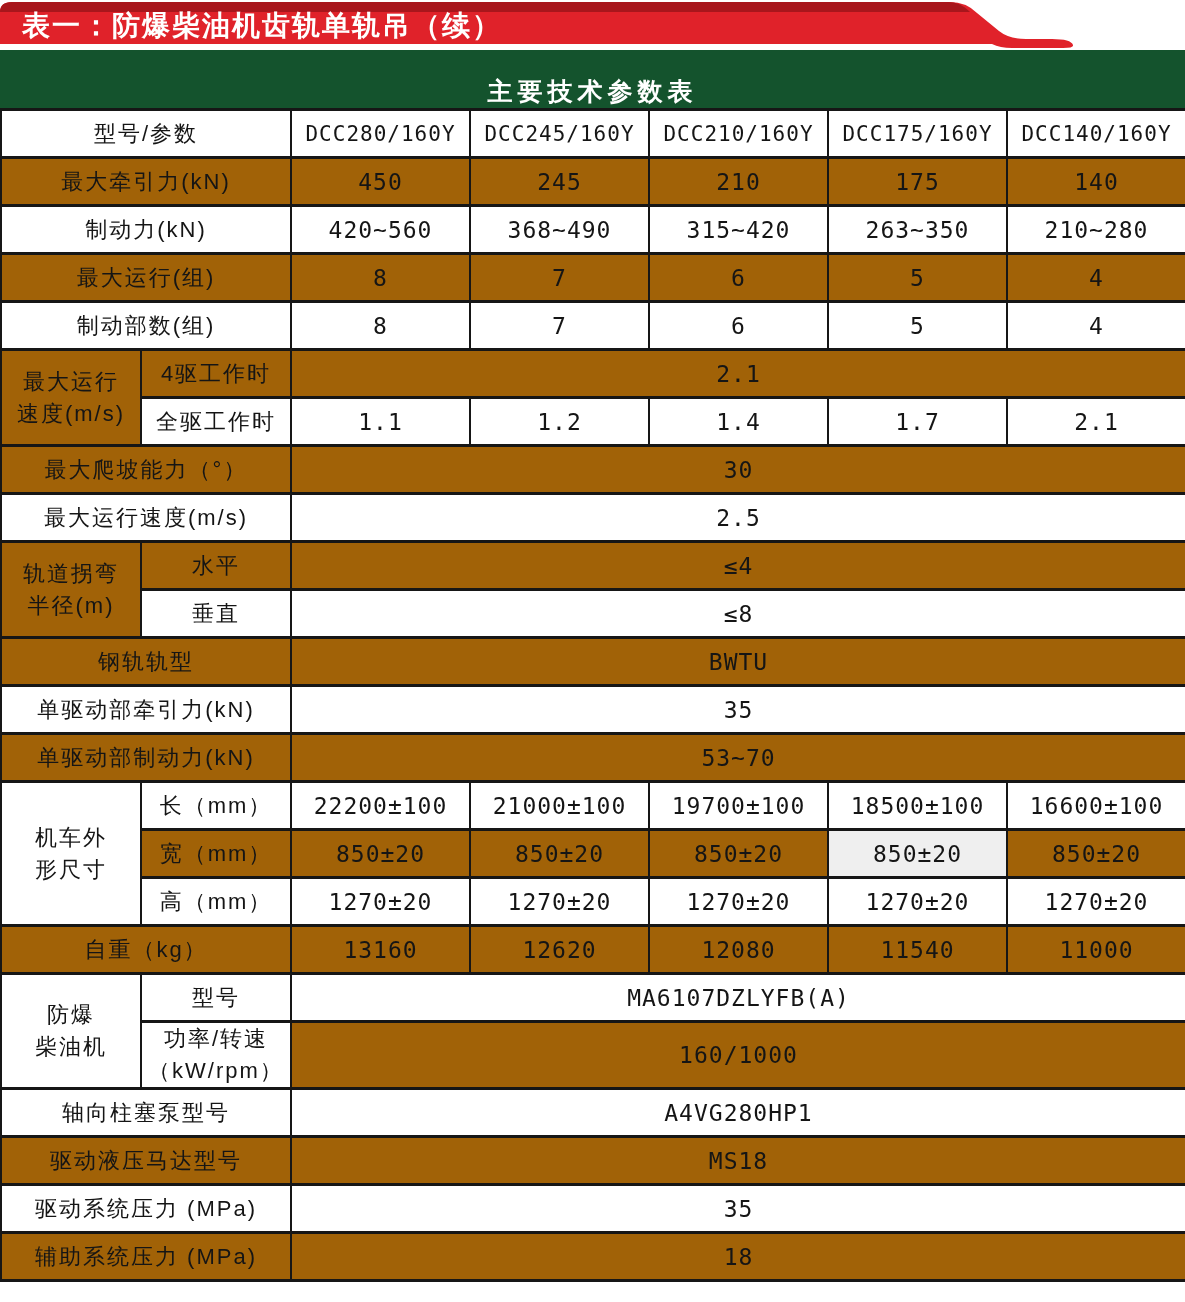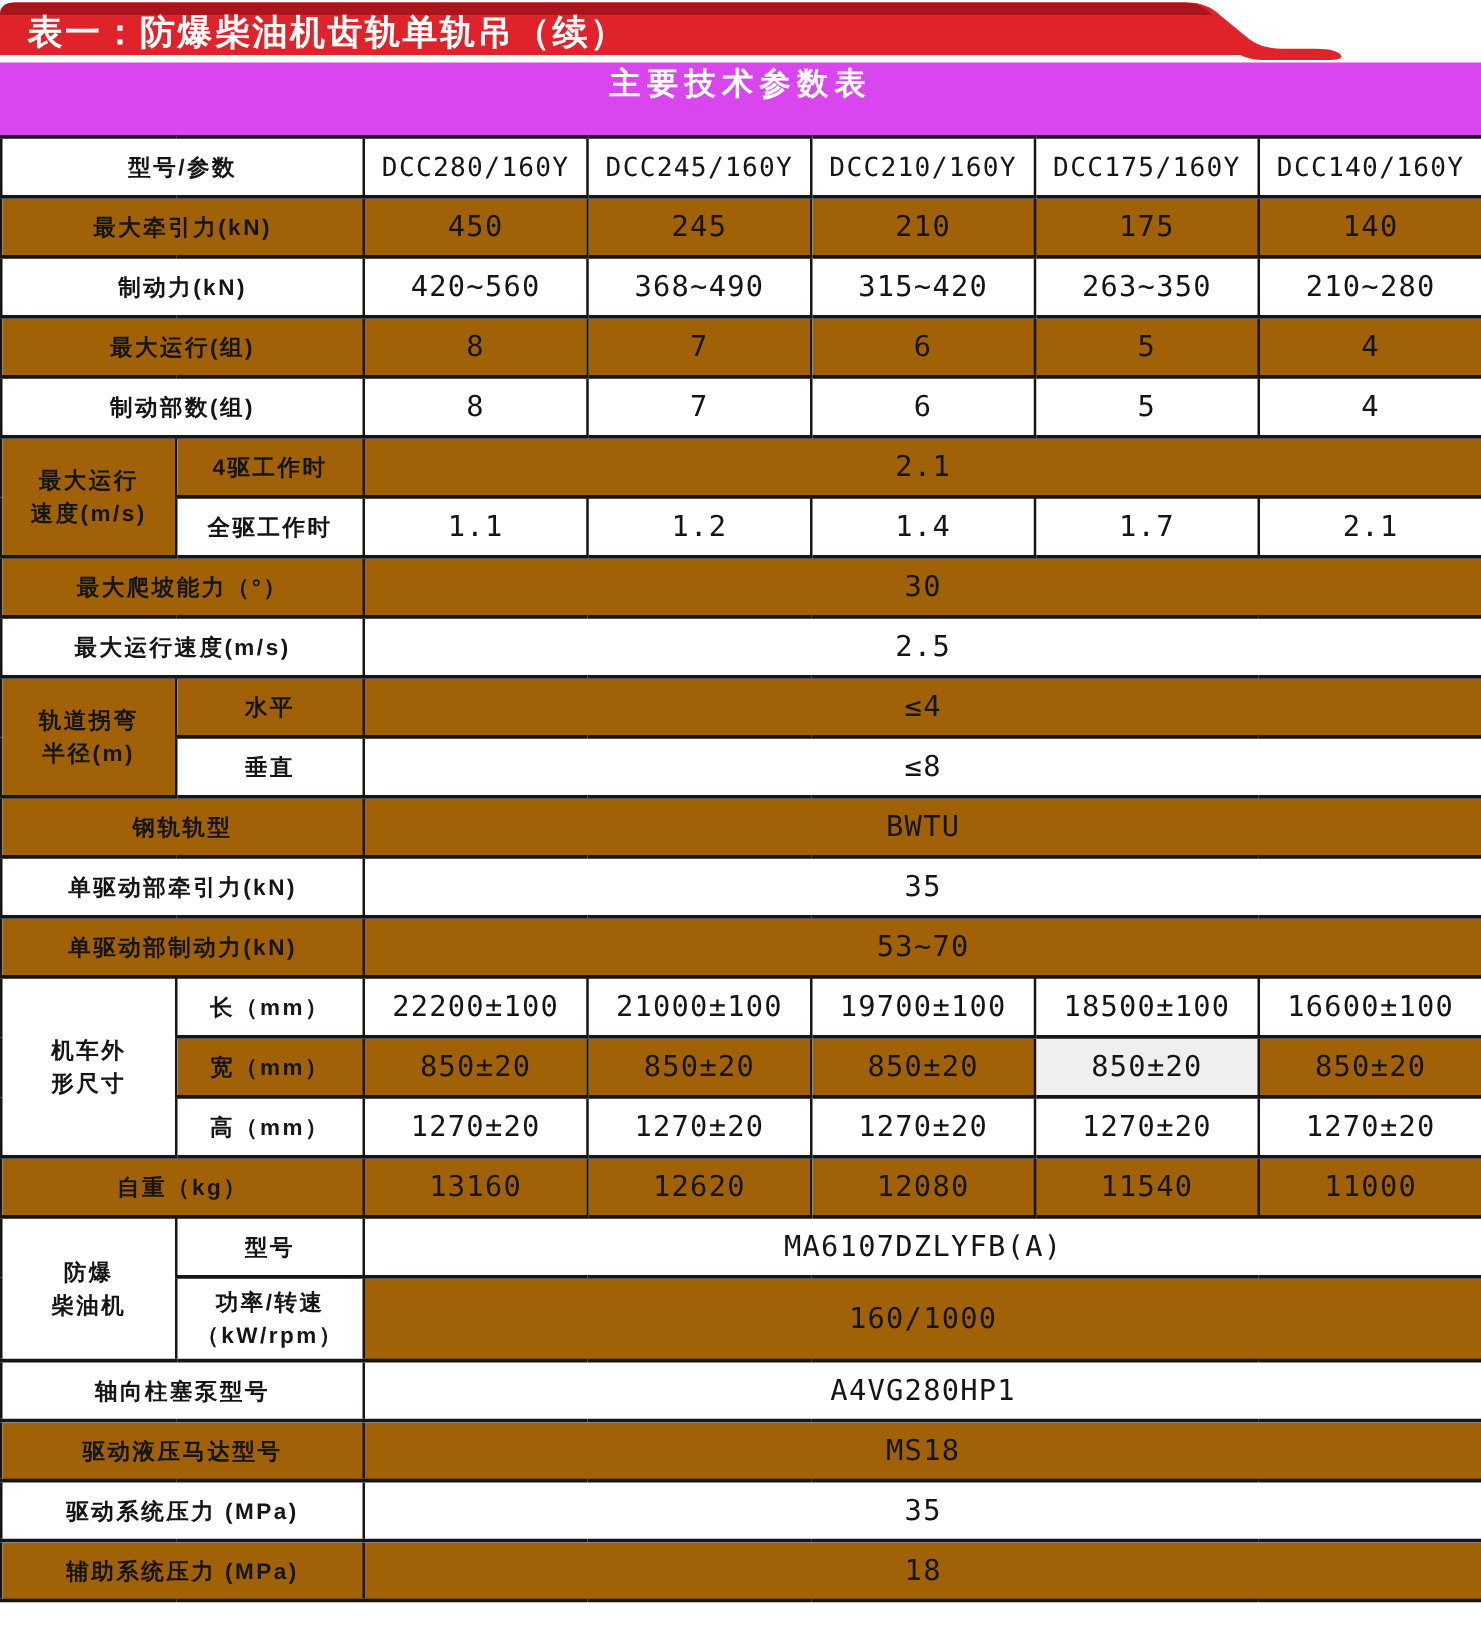--- a/index.html
+++ b/index.html
@@ -10,42 +10,42 @@
   .banner{position:relative;width:1185px;height:50px;}
   .banner svg{display:block;}
   .banner-title{
     position:absolute;left:22px;top:6px;height:40px;line-height:40px;
     color:#ffffff;font-size:28px;font-weight:bold;letter-spacing:2px;
     white-space:nowrap;
   }
 
   
   .section-header{
-    width:1185px;height:58px;background:#d946ef;
-    display:flex;align-items:flex-start;justify-content:center;
+    width:1185px;height:58px;background:#14532d;
+    display:flex;align-items:flex-end;justify-content:center;
   }
   .section-title{
     color:#ffffff;font-size:25px;font-weight:600;letter-spacing:5px;
   }
 
   
   table{
     border-collapse:collapse;table-layout:fixed;width:1185px;
   }
   col.c-grp{width:140px;}
   col.c-sub{width:150px;}
   col.c-d{width:179px;}
   td{
     border-left:2px solid #161616;border-right:2px solid #161616;
     border-top:3px solid #161616;border-bottom:3px solid #161616;
     height:45px;text-align:center;vertical-align:middle;
     padding:0 4px;overflow:hidden;
   }
   tr.tall td{height:64px;}
-  .lbl{font-size:18px;letter-spacing:2px;font-weight:700;}
+  .lbl{font-size:22px;letter-spacing:2px;font-weight:400;}
   .val{font-family:"DejaVu Sans Mono","Liberation Mono",monospace;font-size:23px;letter-spacing:1px;}
   .model{font-family:"DejaVu Sans Mono","Liberation Mono",monospace;font-size:21px;letter-spacing:1px;}
   .g{background:#a16207;}
   .lg{background:#efefef;}
   .ml{white-space:pre-line;line-height:1.45;margin-left:39px;}
 </style>
 </head>
 <body>
 
 <div class="page">

